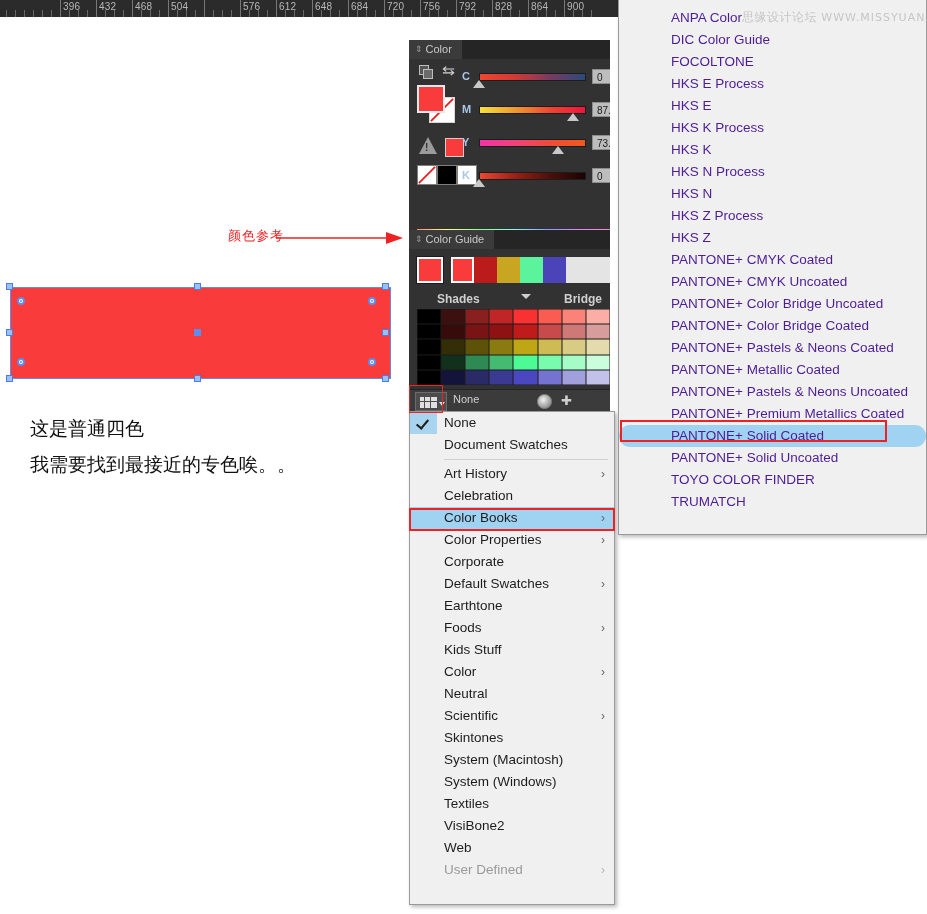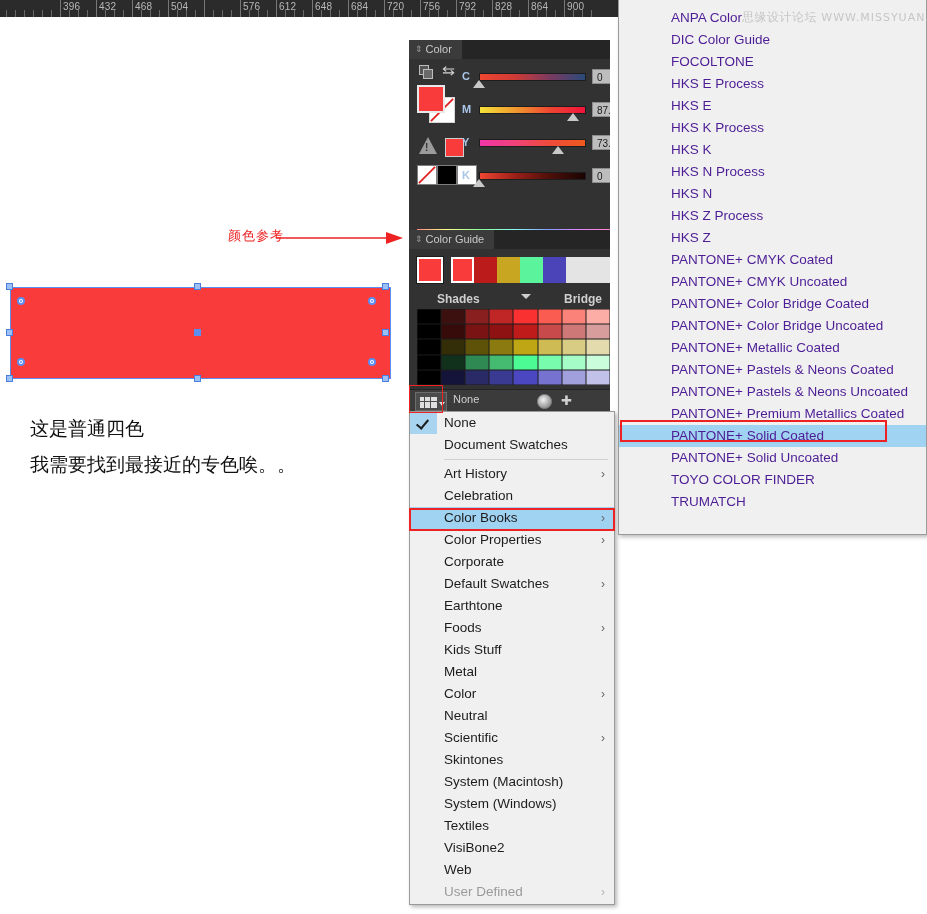--- a/index.html
+++ b/index.html
@@ -144,21 +144,21 @@
   #submenu{
     position:absolute;left:618px;top:0;width:309px;height:535px;
     background:#f0f0f0;border:1px solid #9a9a9a;border-top:none;box-sizing:border-box;
     box-shadow:2px 2px 4px rgba(0,0,0,.28);
     font-family:"Liberation Sans",sans-serif;
   }
   .smi{
     position:relative;height:22px;line-height:22px;font-size:13.5px;color:#4c1d95;
     padding-left:52px;box-sizing:border-box;white-space:nowrap;
   }
-  .smi.sel{background:#a0d2f2;}
+  .smi.sel{background:#a0d2f2;border-radius:11px;}
   #redbox-psc{position:absolute;left:620px;top:420px;width:267px;height:22px;border:2px solid #ee2222;box-sizing:border-box;z-index:45;}
 
   #watermark{
     position:absolute;left:742px;top:9px;font-size:12px;color:#c6c6c6;
     font-family:"DejaVu Sans",sans-serif;white-space:nowrap;letter-spacing:.5px;z-index:60;
   }
   #watermark .url{font-size:11px;letter-spacing:1px;}
 </style>
 </head>
 <body>
@@ -465,23 +465,20 @@
       <span>Earthtone</span>
     </div>
     <div class="mi">
       <span>Foods</span>
       <span class="arrow">›</span>
     </div>
     <div class="mi">
       <span>Kids Stuff</span>
     </div>
     <div class="mi">
-      <span>Metal</span>
-    </div>
-    <div class="mi">
       <span>Color</span>
       <span class="arrow">›</span>
     </div>
     <div class="mi">
       <span>Neutral</span>
     </div>
     <div class="mi">
       <span>Scientific</span>
       <span class="arrow">›</span>
     </div>
@@ -517,24 +514,24 @@
     <div class="smi"><span>HKS E Process</span></div>
     <div class="smi"><span>HKS E</span></div>
     <div class="smi"><span>HKS K Process</span></div>
     <div class="smi"><span>HKS K</span></div>
     <div class="smi"><span>HKS N Process</span></div>
     <div class="smi"><span>HKS N</span></div>
     <div class="smi"><span>HKS Z Process</span></div>
     <div class="smi"><span>HKS Z</span></div>
     <div class="smi"><span>PANTONE+ CMYK Coated</span></div>
     <div class="smi"><span>PANTONE+ CMYK Uncoated</span></div>
+    <div class="smi"><span>PANTONE+ Color Bridge Uncoated</span></div>
     <div class="smi"><span>PANTONE+ Color Bridge Coated</span></div>
-    <div class="smi"><span>PANTONE+ Color Bridge Uncoated</span></div>
+    <div class="smi"><span>PANTONE+ Pastels &amp; Neons Coated</span></div>
     <div class="smi"><span>PANTONE+ Metallic Coated</span></div>
-    <div class="smi"><span>PANTONE+ Pastels &amp; Neons Coated</span></div>
     <div class="smi"><span>PANTONE+ Pastels &amp; Neons Uncoated</span></div>
     <div class="smi"><span>PANTONE+ Premium Metallics Coated</span></div>
     <div class="smi sel"><span>PANTONE+ Solid Coated</span></div>
     <div class="smi"><span>PANTONE+ Solid Uncoated</span></div>
     <div class="smi"><span>TOYO COLOR FINDER</span></div>
     <div class="smi"><span>TRUMATCH</span></div>
   </div>
 <div id="redbox-psc"></div>
 
 <div id="watermark">

